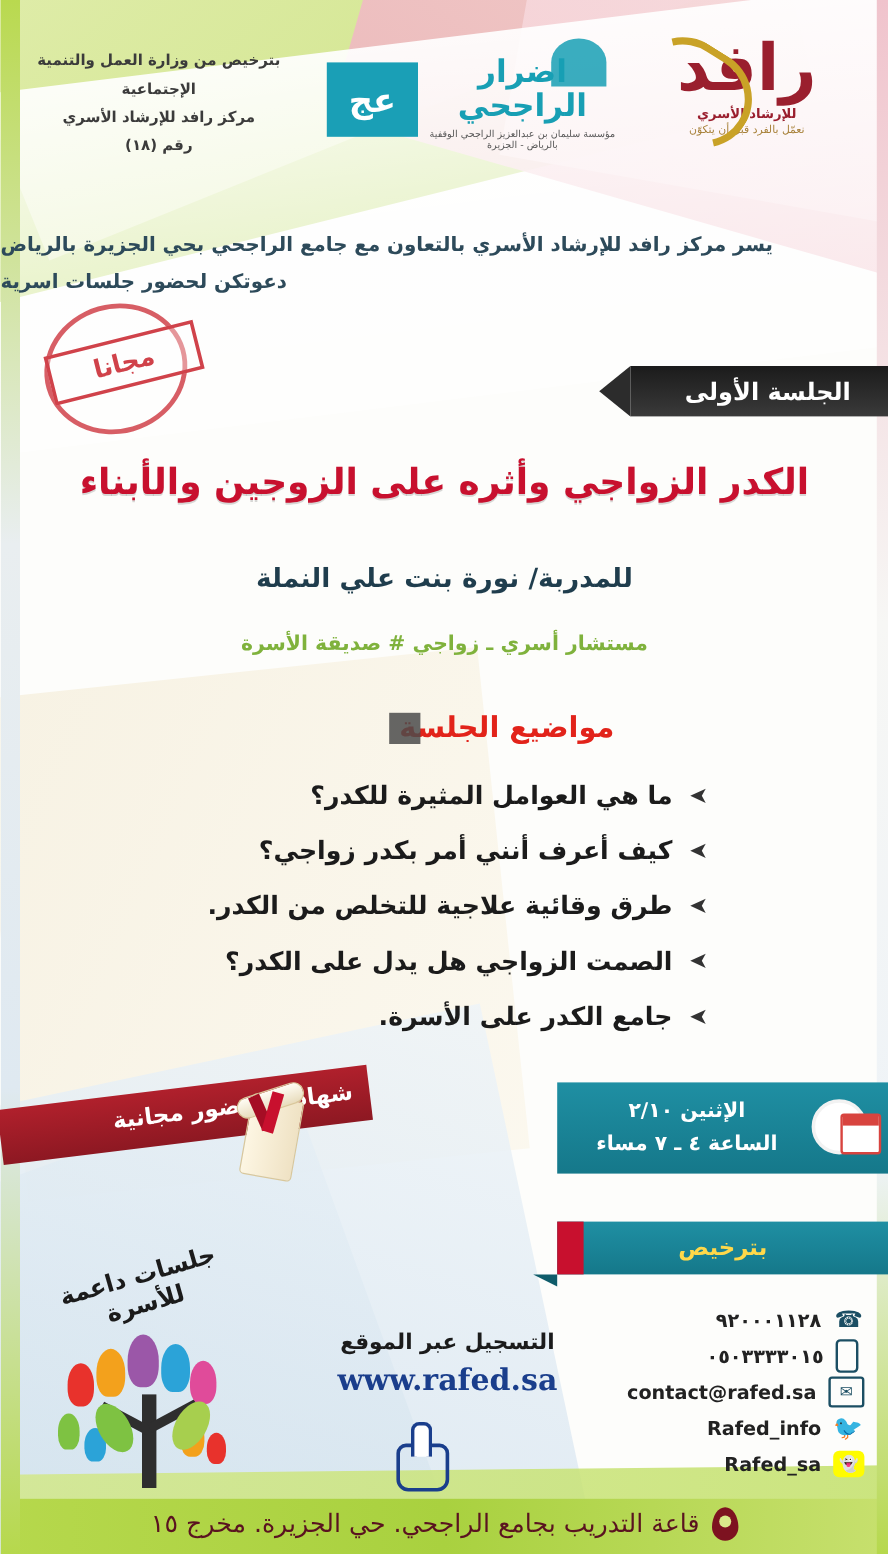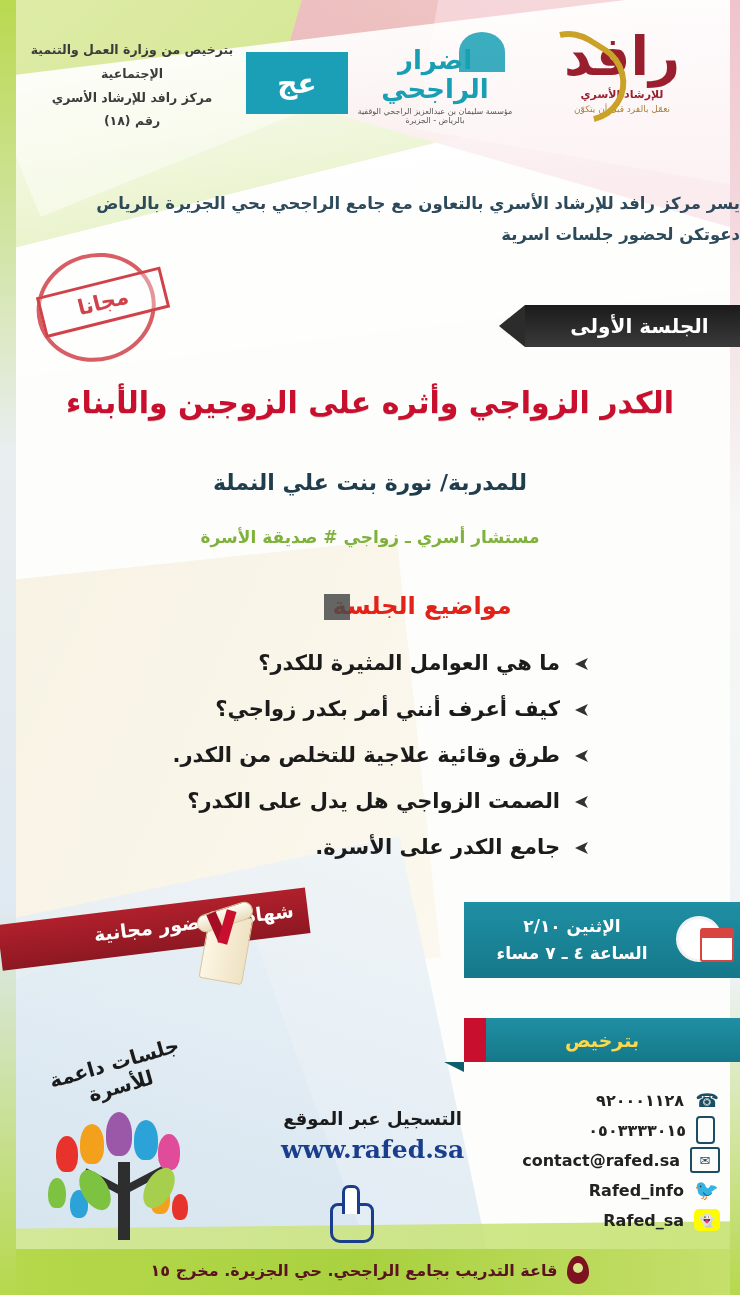--- a/index.html
+++ b/index.html
@@ -120,35 +120,35 @@
   .logo-mosque .m-sub{
     font-size:8px;color:#555;margin-top:4px;
   }
   .logo-mosque .dome{
     position:absolute;right:10px;top:-14px;width:46px;height:40px;
     background:#189fb4;
     border-radius:50% 50% 0 0;
     opacity:.85;
   }
   .logo-alj{
-    position:absolute;right:392px;top:52px;width:102px;height:62px;
+    position:absolute;right:392px;top:52px;width:76px;height:62px;
     background:#1a9fb6;
     display:flex;align-items:center;justify-content:center;
     color:#fff;font-size:28px;font-weight:bold;
   }
   .header-text{
     position:absolute;right:500px;top:38px;width:216px;
     text-align:center;direction:rtl;
     font-size:12.5px;color:#3b3b3b;line-height:1.9;font-weight:bold;
   }
 
   
   .intro{
     position:absolute;top:188px;right:0;width:740px;
-    text-align:right;direction:rtl;
+    text-align:left;direction:rtl;
     color:#2d4a5a;font-size:16.5px;font-weight:bold;line-height:1.9;
   }
 
   
   .stamp{
     position:absolute;left:36px;top:252px;width:130px;height:108px;
     transform:rotate(-16deg);
   }
   .stamp .circle{
     position:absolute;left:0;top:0;width:112px;height:100px;
@@ -366,21 +366,21 @@
   }
   .footer .pin{
     width:22px;height:28px;background:#7d1220;
     border-radius:50% 50% 50% 50%/60% 60% 40% 40%;position:relative;
   }
   .footer .pin:after{
     content:"";position:absolute;left:6px;top:7px;width:10px;height:10px;
     background:#d9e88a;border-radius:50%;
   }
   .footer .txt{
-    color:#5a1320;font-size:16px;font-weight:bold;
+    color:#5a1320;font-size:21px;font-weight:normal;
   }
 </style>
 </head>
 <body>
 
 <div class="poster">
 
   <div class="bg-layer">
     <div class="bg-green-top"></div>
     <div class="bg-green-top2"></div>

